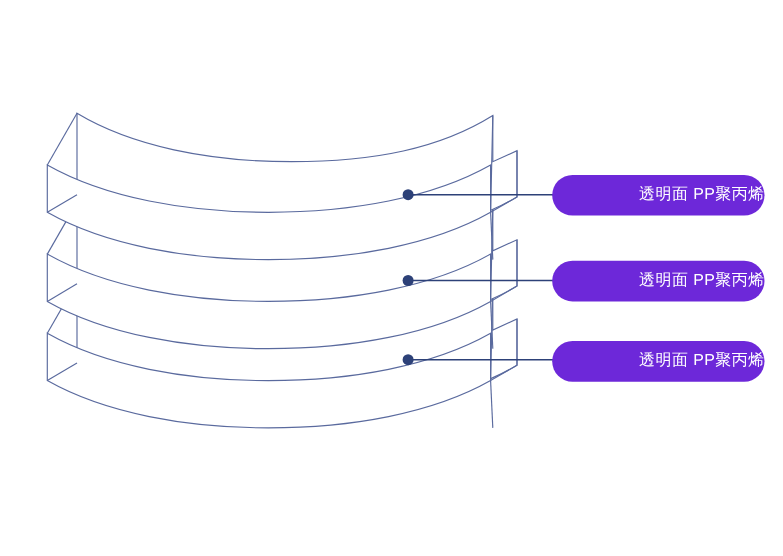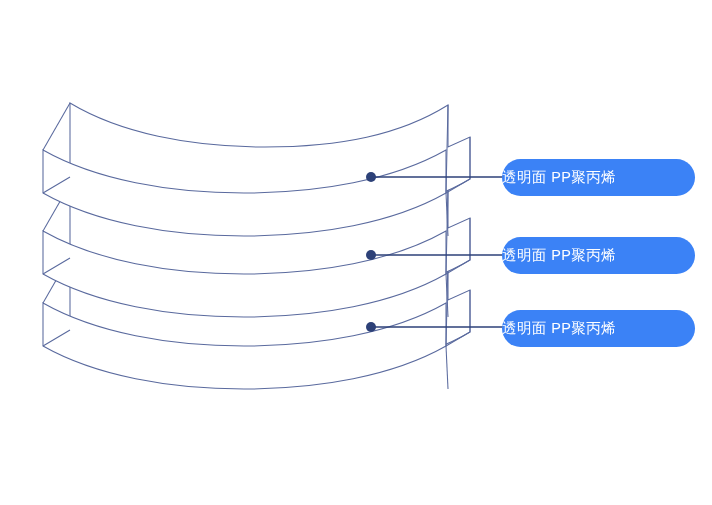--- a/index.html
+++ b/index.html
@@ -23,25 +23,25 @@
     top: 0;
     width: 712px;
     height: 505px;
   }
   .callout {
     position: absolute;
     left: 502px;
     width: 193px;
     height: 37px;
     border-radius: 19px;
-    background: #3b82f6;
+    background: #6d28d9;
     color: #ffffff;
     display: flex;
     align-items: center;
-    justify-content: flex-start;
+    justify-content: flex-end;
     font-size: 14.5px;
     letter-spacing: 0.4px;
     white-space: nowrap;
     box-sizing: border-box;
   }
   .callout-label {
     display: inline-block;
     line-height: 1;
   }
   #callout-1 { top: 159px; }

